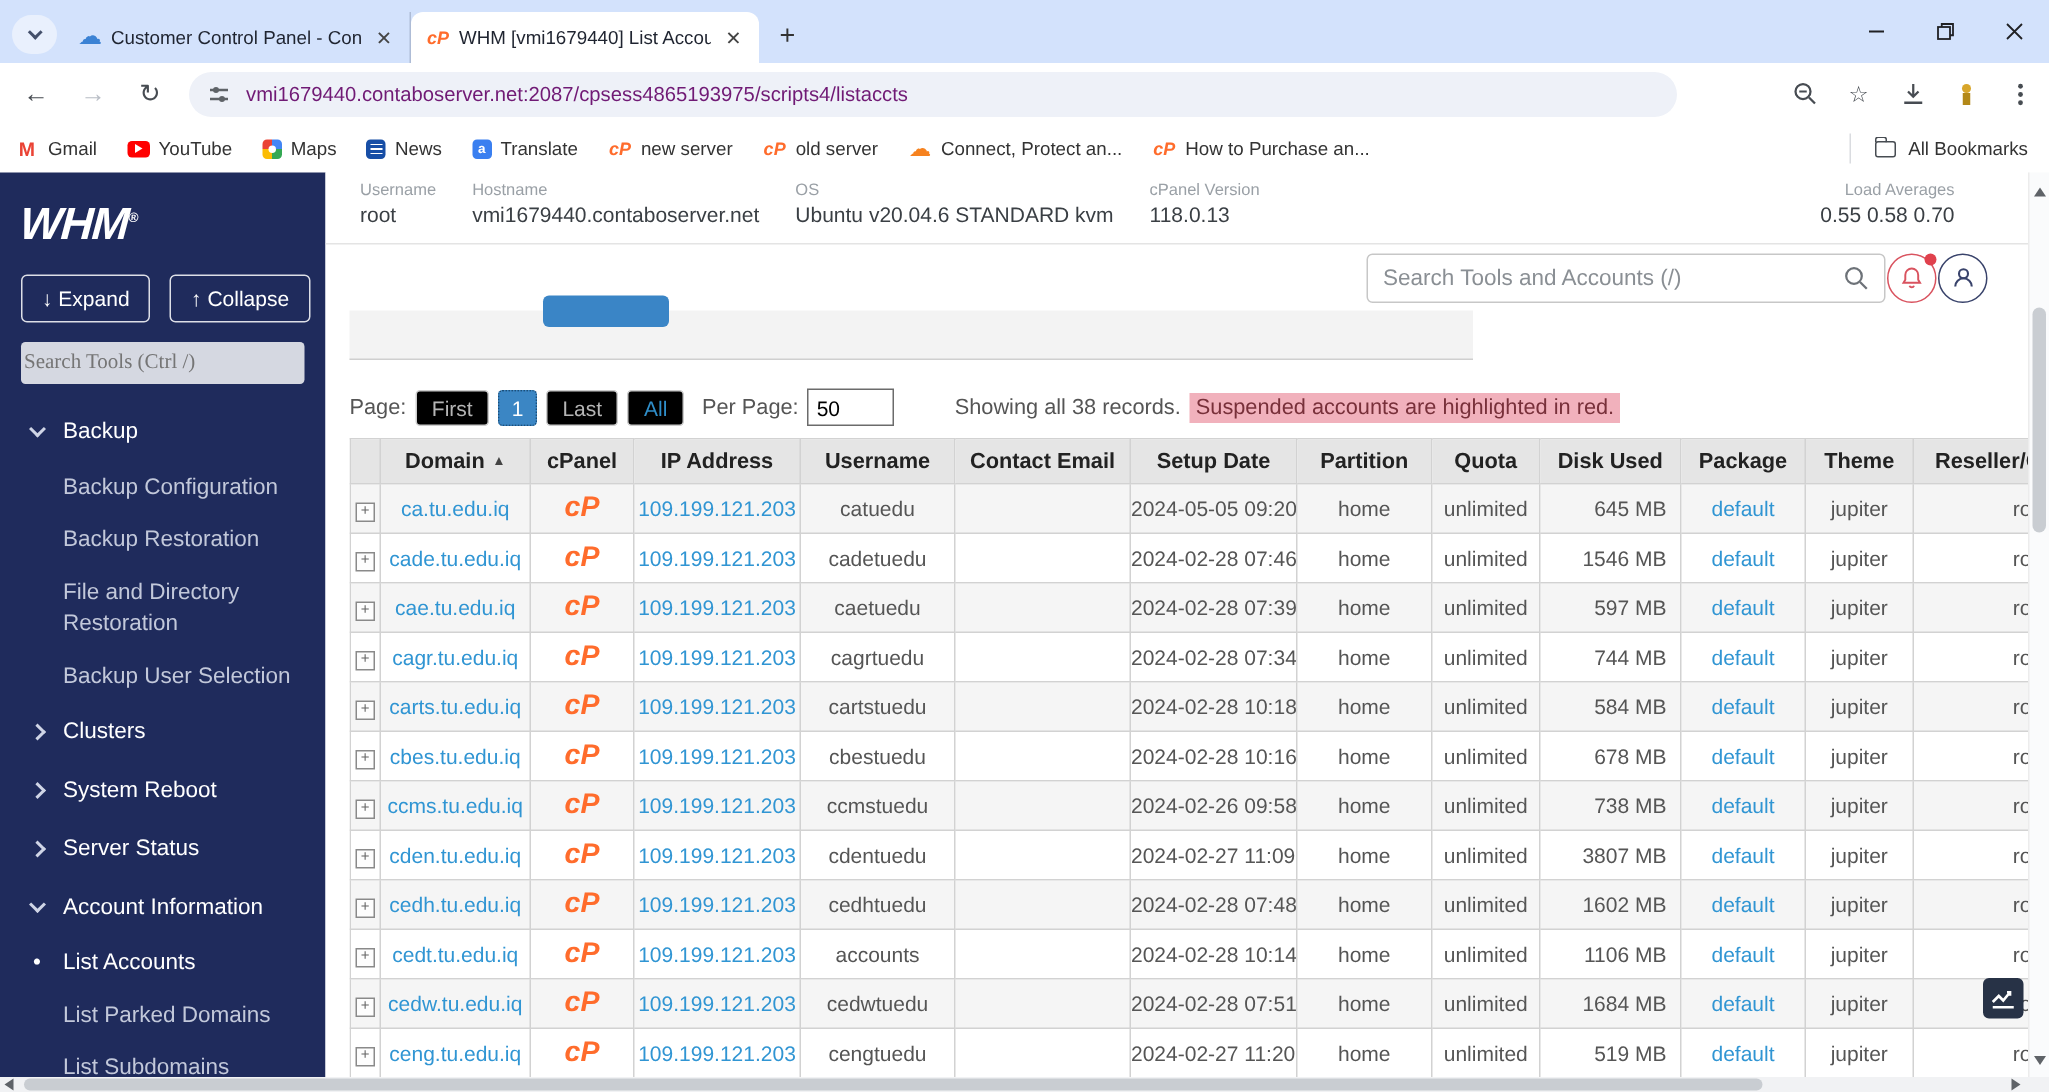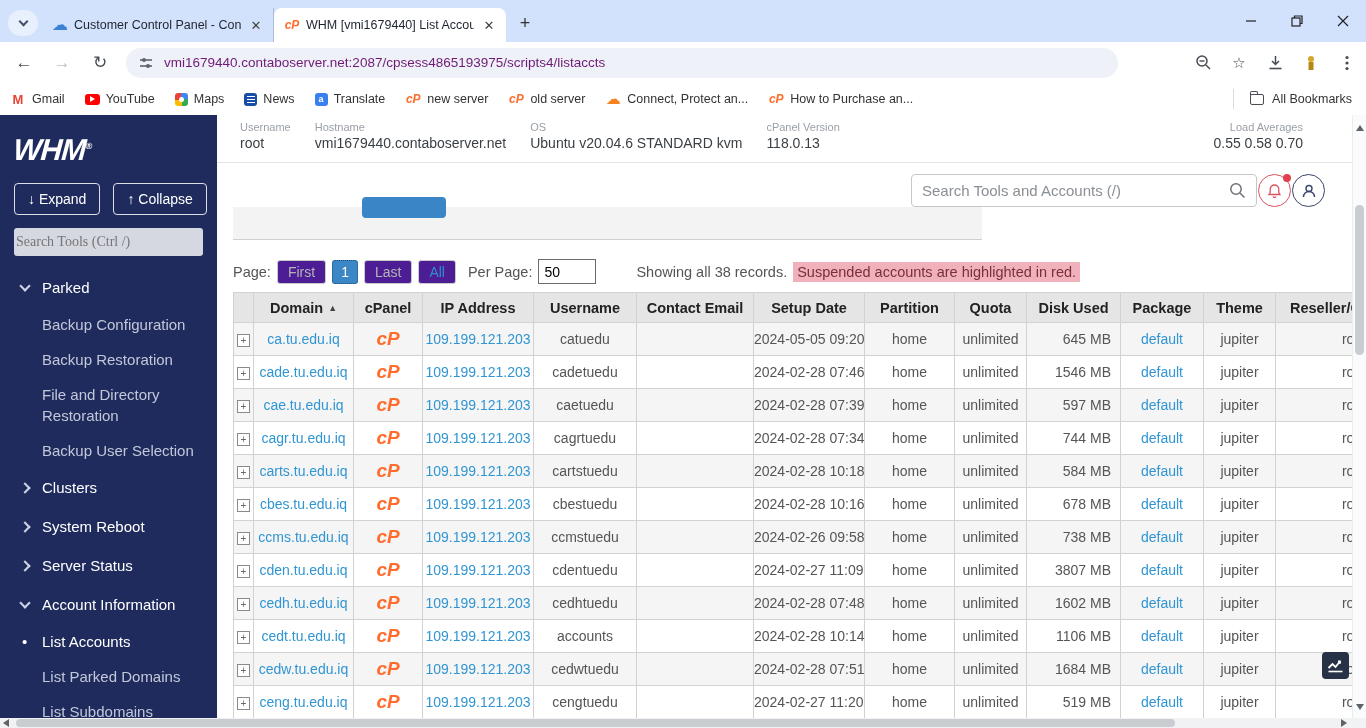--- a/index.html
+++ b/index.html
@@ -92,40 +92,40 @@
 
   
   .main { position:absolute; left:217px; top:115px; width:1135px; height:603px; background:#fff;
     overflow:hidden; }
   .srvhead { height:48px; border-bottom:1px solid #e4e4e4; display:flex; padding:6px 25px 0 23px; }
   .srv-item { margin-right:24px; }
   .srv-item .lab { font-size:11px; color:#9aa0a6; }
   .srv-item .val { font-size:14px; color:#3a3f44; margin-top:2px;}
   .srv-load { margin-left:auto; text-align:right; }
 
-  .topbar { height:44px; display:flex; align-items:flex-end; justify-content:flex-end; padding-right:27px; gap:1px;padding-left:41px;}
+  .topbar { height:44px; display:flex; align-items:center; justify-content:flex-end; padding-right:27px; gap:1px;padding-left:41px;}
   .tool-search { width:346px; height:33px; border:1px solid #c7c7c7; border-radius:4px; display:flex;
     align-items:center; padding:0 10px; }
   .tool-search input { border:none; outline:none; flex:1; font-size:15px; color:#555; font-family:inherit;}
   .tool-search input::placeholder { color:#8a8f94; }
   .roundicon { width:33px; height:33px; border-radius:50%; display:flex; align-items:center;
     justify-content:center; position:relative; cursor:pointer;}
   .bell { border:1px solid #d9535f; }
   .bell .dot { position:absolute; right:-1px; top:-1px; width:8px; height:8px; border-radius:50%; background:#e0414d;}
   .user { border:1px solid #39436b; }
 
   .content { position:relative; height:511px; }
   .formbox { position:absolute; left:16px; top:0; width:749px; height:33px; background:#f3f3f3;
     border-bottom:1px solid #cfcfcf; }
   .bluebtn { position:absolute; left:129px; top:-10px; width:84px; height:21px; background:#3a85c6;
     border-radius:4px; z-index:3; cursor:pointer;}
 
   .pager { position:absolute; left:16px; top:52px; display:flex; align-items:center; gap:6px;
     font-size:14.5px; color:#555; }
-  .pgbtn { border:1px solid #ccc; background:#4c1d95; border-radius:3px; padding:3px 10px; font-size:14px;
+  .pgbtn { border:1px solid #ccc; background:#000000; border-radius:3px; padding:3px 10px; font-size:14px;
     font-family:inherit; }
   .pgbtn.disabled { color:#b5b5b5; }
   .pgbtn.link { color:#2f8ec9; cursor:pointer; }
   .pgbtn.current { background:#3b86c4; color:#fff; border:1px dotted #1b4e79; padding:3px 8px; cursor:pointer;}
   .perpage { width:58px; height:25px; border:1px solid #6b6b6b; font-size:14px; padding:0 5px;
     font-family:inherit; margin-right:24px;}
   .note { background:#f1b1bc; color:#78303a; padding:2px 4px; }
   .summary { margin-left:10px; }
 
   .table-wrap { position:absolute; left:16px; top:85px; width:1119px; overflow:hidden; }
@@ -295,21 +295,21 @@
   <div class="side-btns">
     <button class="side-btn">↓ <span>Expand</span></button>
     <button class="side-btn">↑ <span>Collapse</span></button>
   </div>
   <div class="side-search">
     <input style="color: rgb(42, 49, 64);" placeholder="Search Tools (Ctrl /)">
   </div>
   <div class="nav" id="sidenav">
       <div class="nav-parent">
         <span class="nav-chev down"></span>
-        <span>Parked</span>
+        <span>Backup</span>
       </div>
       <div class="nav-child">Backup Configuration</div>
       <div class="nav-child">Backup Restoration</div>
       <div class="nav-child">File and Directory Restoration</div>
       <div class="nav-child">Backup User Selection</div>
       <div class="nav-parent">
         <span class="nav-chev right"></span>
         <span>Clusters</span>
       </div>
       <div class="nav-parent">

